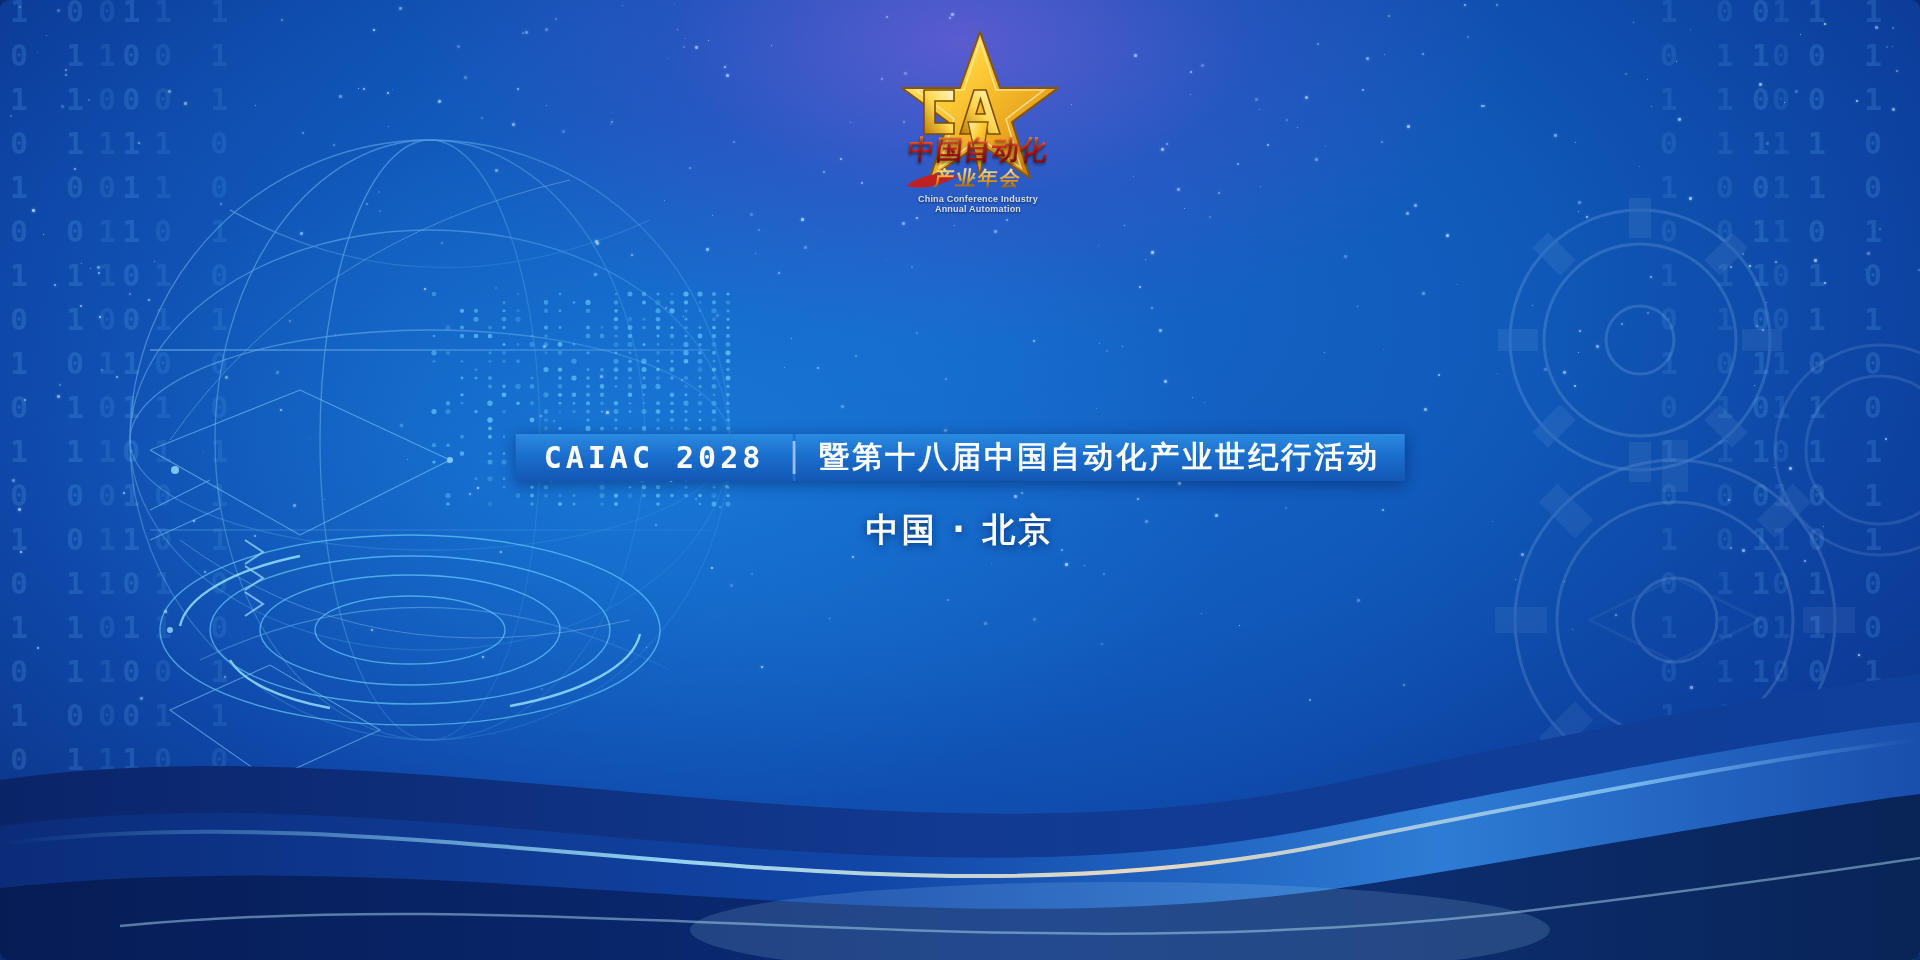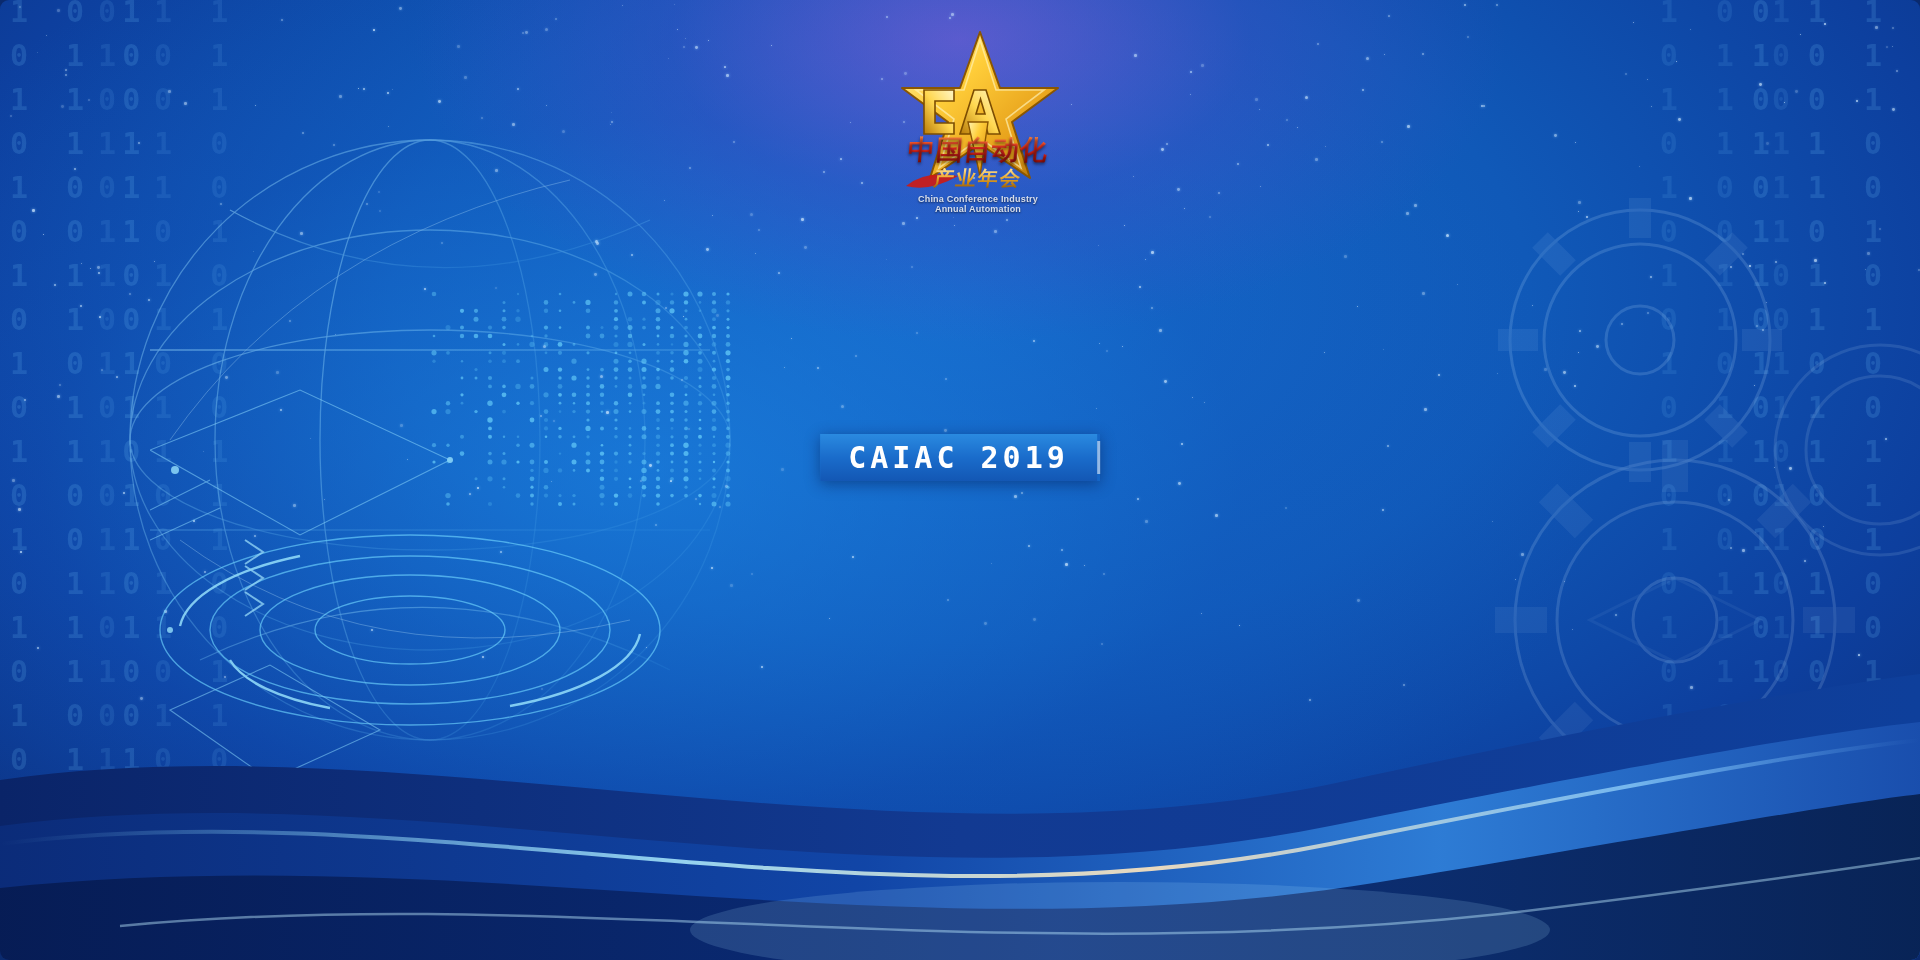--- a/index.html
+++ b/index.html
@@ -1100,18 +1100,20 @@
     <div class="logo-cn">中国自动化</div>
     <div class="logo-cn2">产业年会</div>
     <div class="logo-en">
         <div>China Conference Industry</div>
         <div>Annual Automation</div>
       </div>
   </div>
 
 
   <div id="subbar">
-    <div class="seg seg-a">CAIAC  2019</div>
+    <div class="seg seg-a">CAIAC  2028</div>
     <div class="divider"></div>
+    <div class="seg seg-b">暨第十八届中国自动化产业世纪行活动</div>
   </div>
 
+  <div id="city">中国 · 北京</div>
 
 </div>
 
 </body></html>

